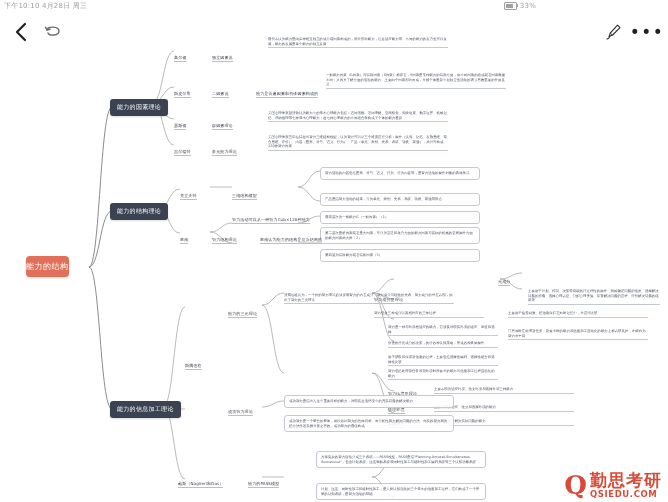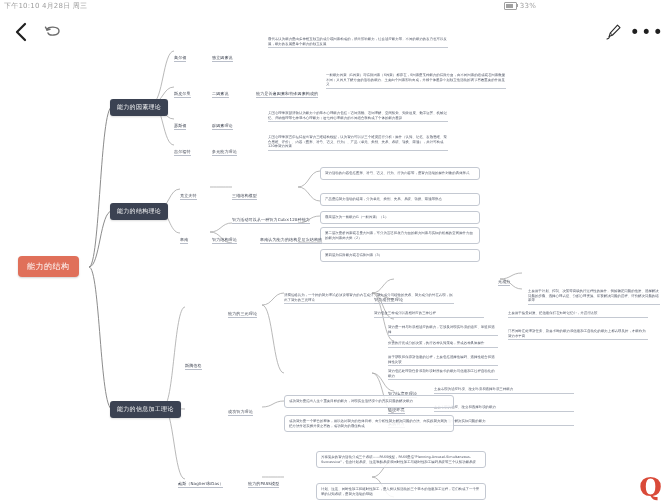--- a/index.html
+++ b/index.html
@@ -45,22 +45,23 @@
     overflow:hidden;
   }
   #edges{position:absolute;left:0;top:0;width:668px;height:491px;}
   .node{
     position:absolute;box-sizing:border-box;
     white-space:nowrap;
   }
   
   .n-root{
     background:#e0705a;color:#ffffff;border-radius:4px;
-    font-size:8px;padding:5px 9px;letter-spacing:.5px;
+    font-size:8px;padding:5px 0;letter-spacing:.5px;
     box-shadow:0 1px 2px rgba(0,0,0,.18);
+    margin-left:8px;
   }
   
   .n-l2{
     background:#3b4252;color:#ffffff;border-radius:3px;
     font-size:6px;padding:4px 7px;letter-spacing:.3px;
     box-shadow:0 1px 2px rgba(0,0,0,.14);
   }
   
   .n-l3{
     color:#3c4250;font-size:4px;letter-spacing:.15px;
@@ -250,13 +251,17 @@
 
   <div class="node n-l3" style="left:178px;top:470px;">戴斯（Naglieri和Das）</div>
   <div class="node n-l3" style="left:248px;top:470px;">能力的PASS模型</div>
   <div class="node n-leaf boxed" style="left:316px;top:440px;width:170px;">其将复杂的智力活动分成三个系统——PASS模型，PASS是指"Planning-Arousal-Simultaneous-Successive"，包含计划系统、注意唤醒系统和同时性加工与继时性加工编码系统等三个认知功能系统</div>
   <div class="node n-leaf boxed" style="left:316px;top:472px;width:170px;">计划、注意、同时性加工和继时性加工，是人类认知活动的三个基本的信息加工过程，它们构成了一个完整的认知系统，是智力活动的基础</div>
 
 </div>
 
 <div id="watermark">
   <span class="wm-mark">Q</span>
+  <span class="wm-txt">
+    <span class="wm-cn">勤思考研</span>
+    <span class="wm-en">QSIEDU.COM</span>
+  </span>
 </div>
 
 </body></html>

